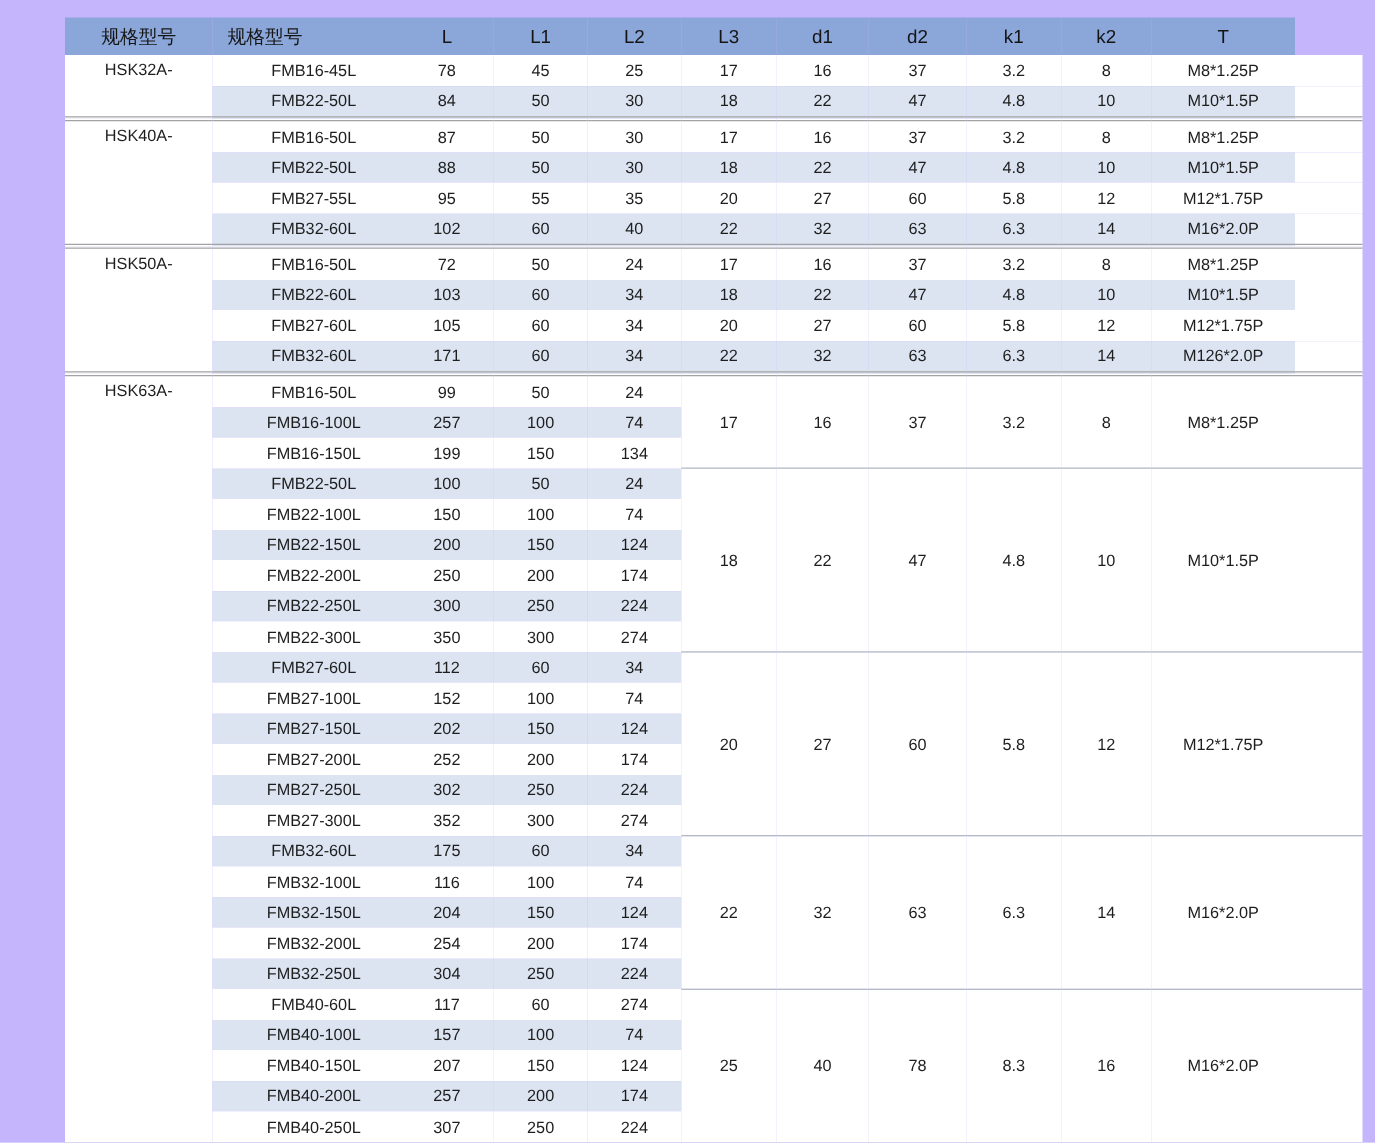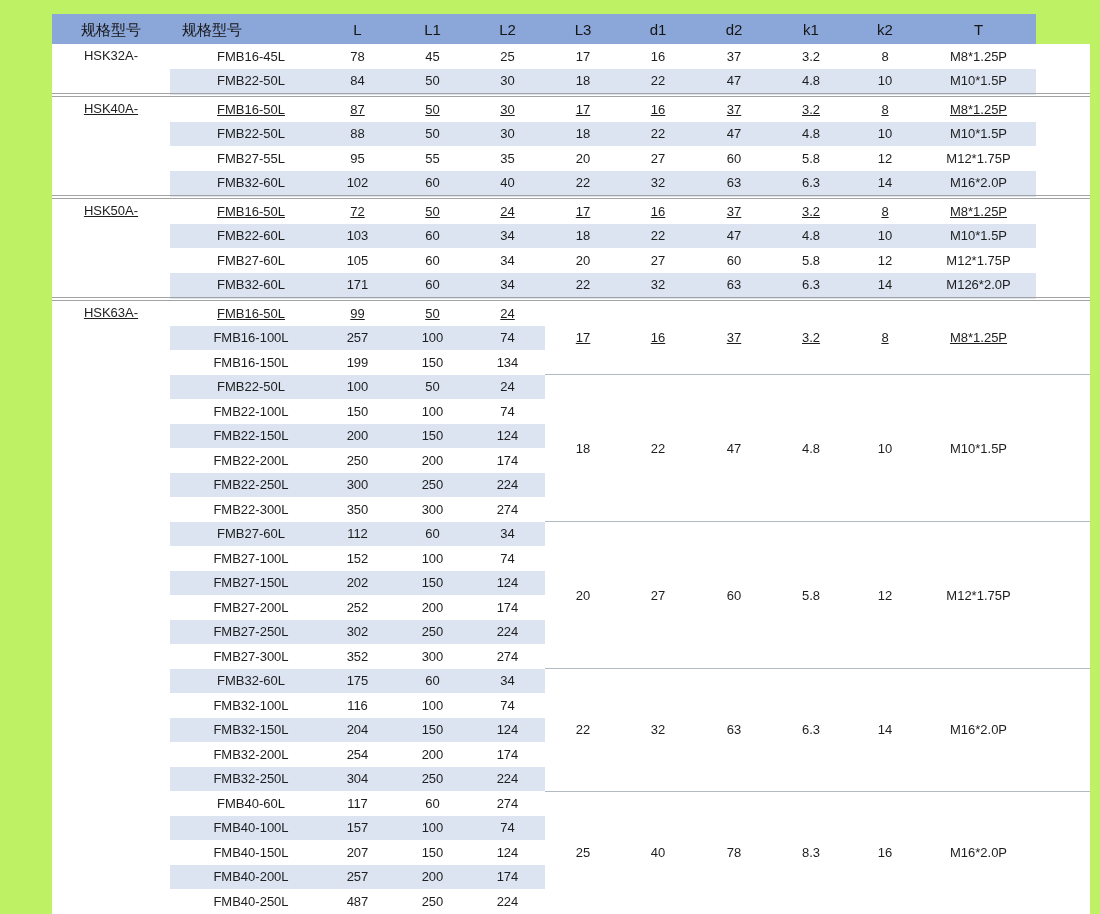--- a/index.html
+++ b/index.html
@@ -1,21 +1,21 @@
 <!DOCTYPE html>
 <html><head>
 <meta charset="utf-8">
 <style>
   html,body{margin:0;padding:0;}
   body{
     width:1100px;height:914px;background:#ffffff;
     font-family:"Liberation Sans","DejaVu Sans",sans-serif;
     color:#1e1e1e;
   }
-  .stage{position:relative;width:1100px;height:914px;overflow:hidden;background:#bef264;}
+  .stage{position:relative;width:1100px;height:914px;overflow:hidden;background:#c4b5fd;}
   table.spec{
     position:absolute;left:52px;top:14px;width:1038px;
     border-collapse:collapse;table-layout:fixed;
     border-bottom:4px double #9f9f9f;
   }
   th{
     height:30px;background:#8ba6d8;color:#151515;
     font-size:15px;font-weight:normal;text-align:center;
     padding:0;line-height:1;
   }
@@ -24,21 +24,21 @@
   td{
     height:24.5px;padding:0;line-height:1;
     font-size:13px;text-align:center;color:#1e1e1e;
     background:#ffffff;
   }
   td.model{text-align:center;padding-left:12px;}
   td.series{vertical-align:top;padding-top:5px;text-align:center;}
   tr.alt td.stripe{background:#dce4f2;}
   td.merged{background:#ffffff;vertical-align:middle;}
   td.gline{border-bottom:1px solid #b3bac4;}
-  tbody.sec-sep tr:first-child td{border-top:4px double #a3a3a3;text-decoration:underline;}
+  tbody.sec-sep tr:first-child td{border-top:4px double #a3a3a3;}
 </style>
 </head>
 <body>
 
 <div class="stage">
   <table class="spec">
     <colgroup>
       <col style="width:118px">
         <col style="width:150px">
       <col style="width:75px">
@@ -383,19 +383,19 @@
           <td class="stripe">124</td>
         </tr>
         <tr class="alt">
           <td class="model stripe">FMB40-200L</td>
           <td class="stripe">257</td>
           <td class="stripe">200</td>
           <td class="stripe">174</td>
         </tr>
         <tr>
           <td class="model stripe">FMB40-250L</td>
-          <td class="stripe">487</td>
+          <td class="stripe">307</td>
           <td class="stripe">250</td>
           <td class="stripe">224</td>
         </tr>
       </tbody>
     </table>
 </div>
 
 </body></html>

